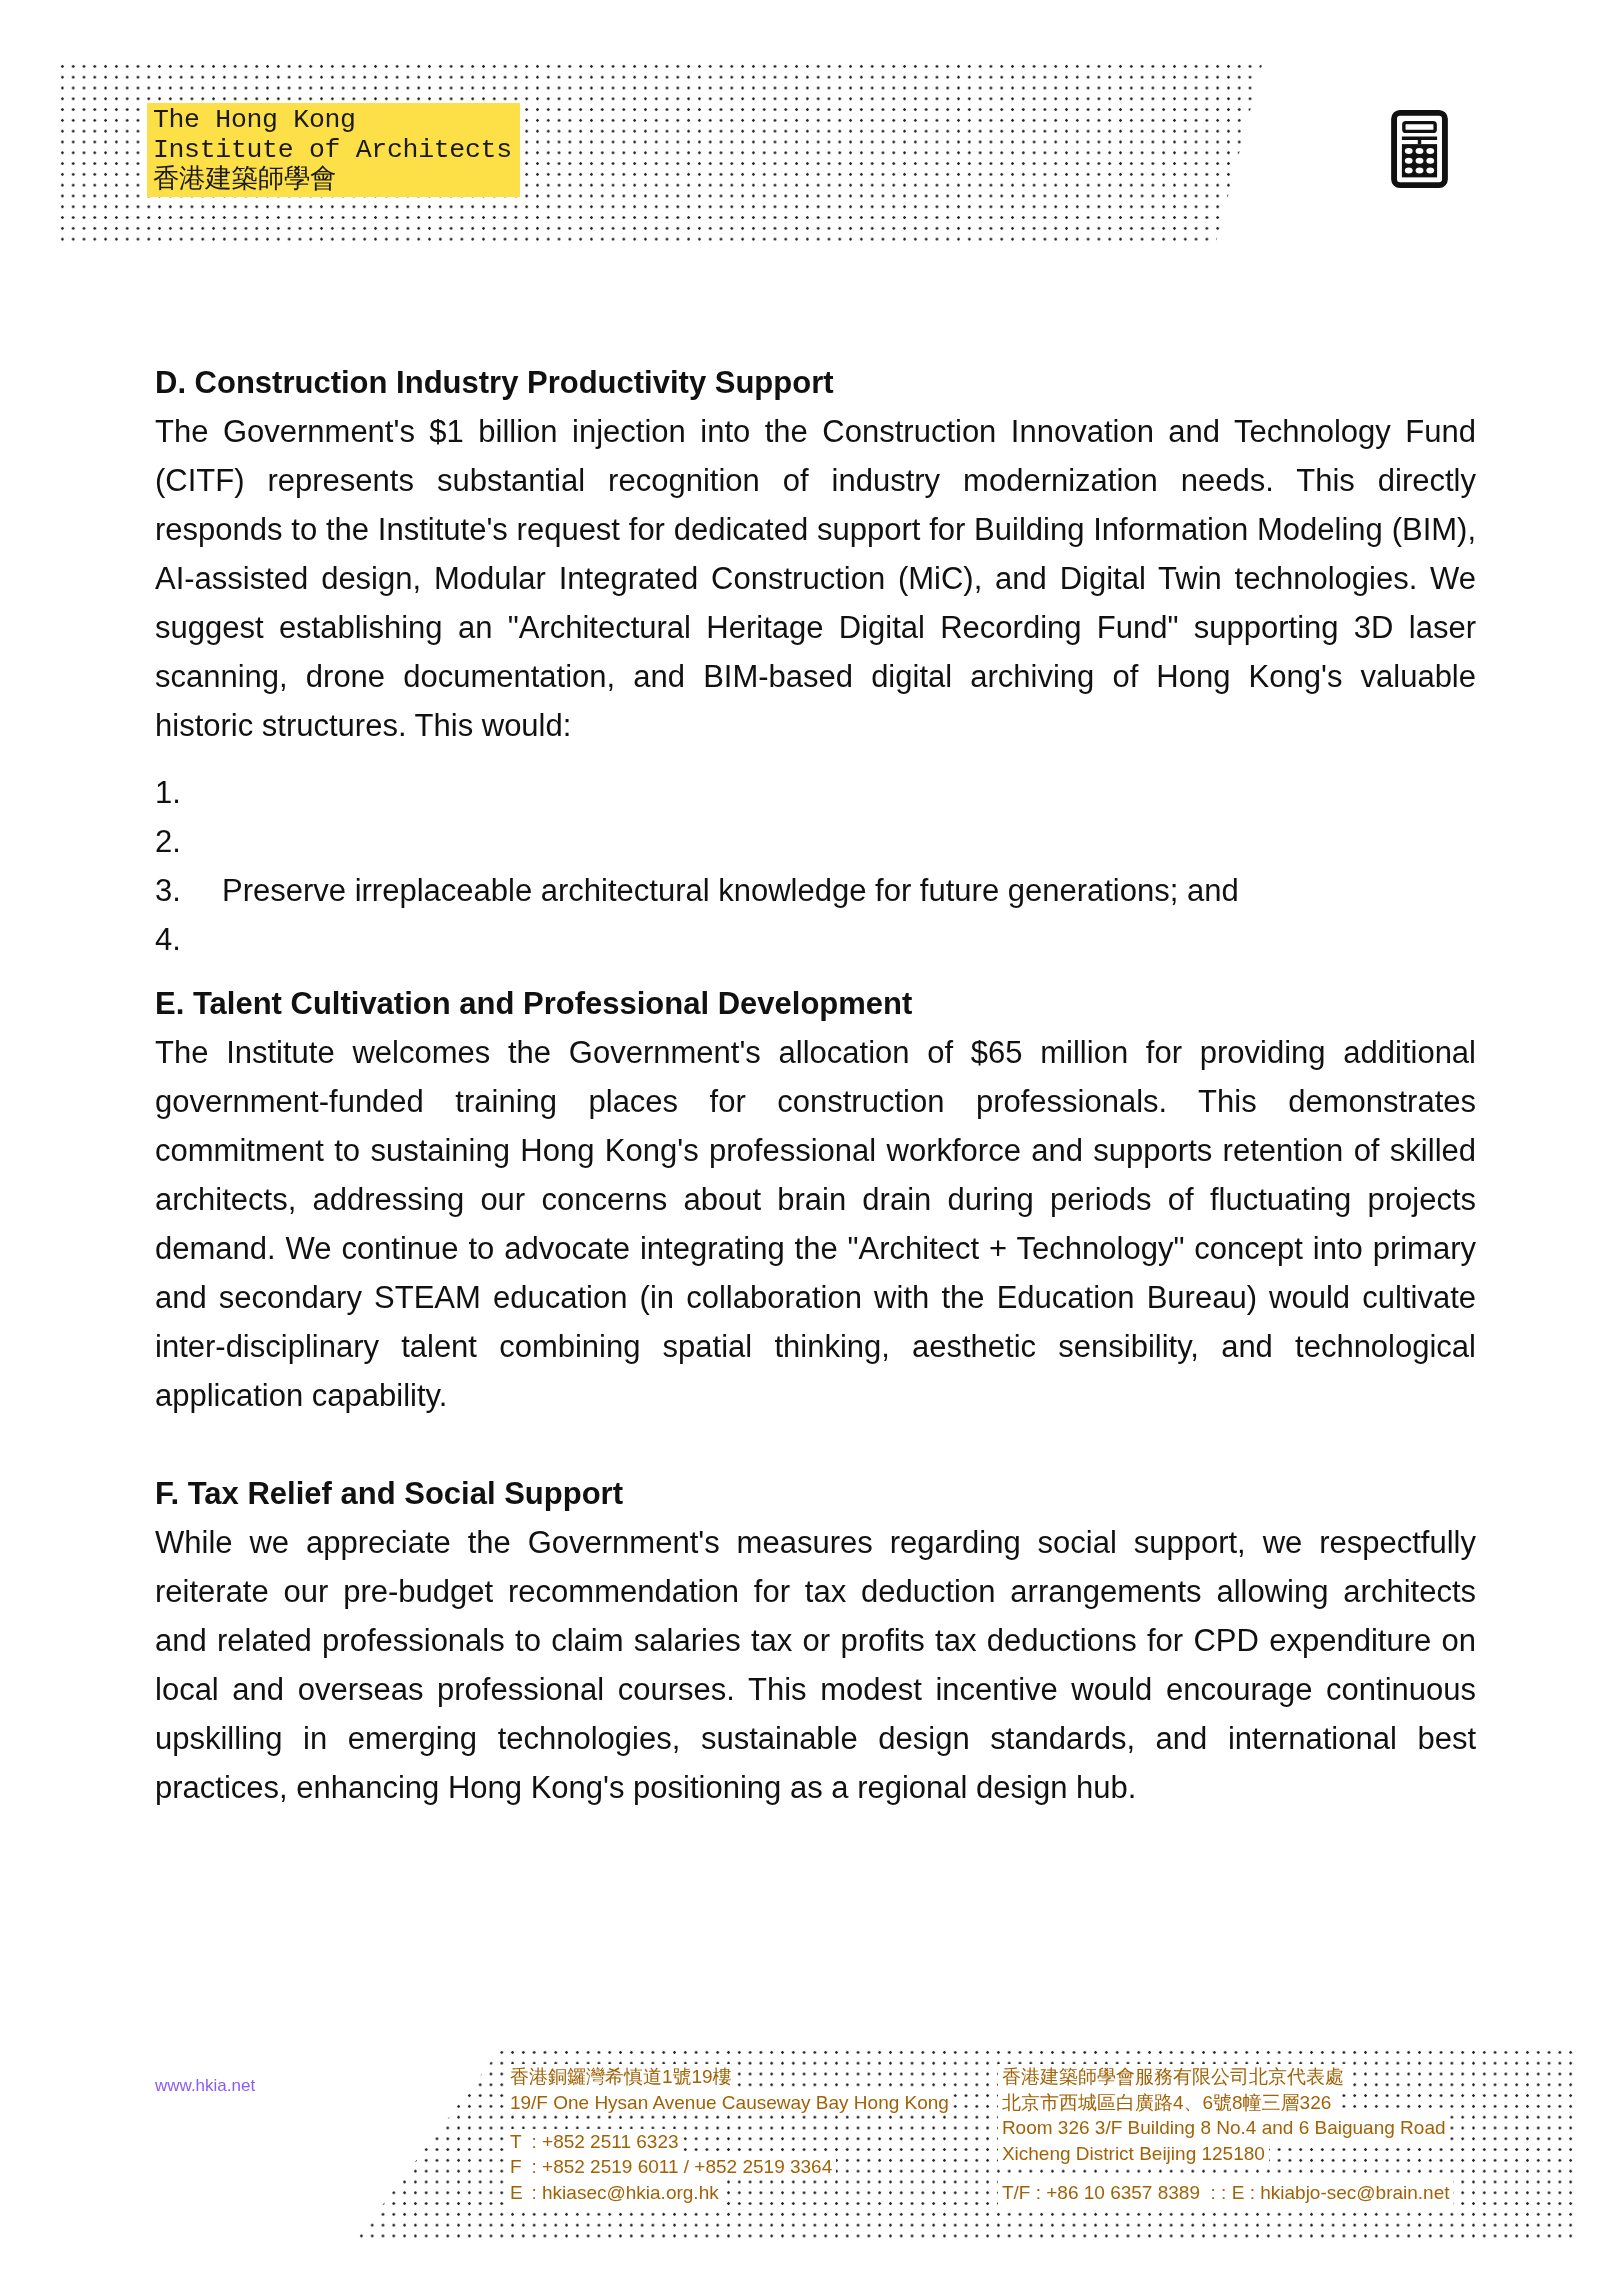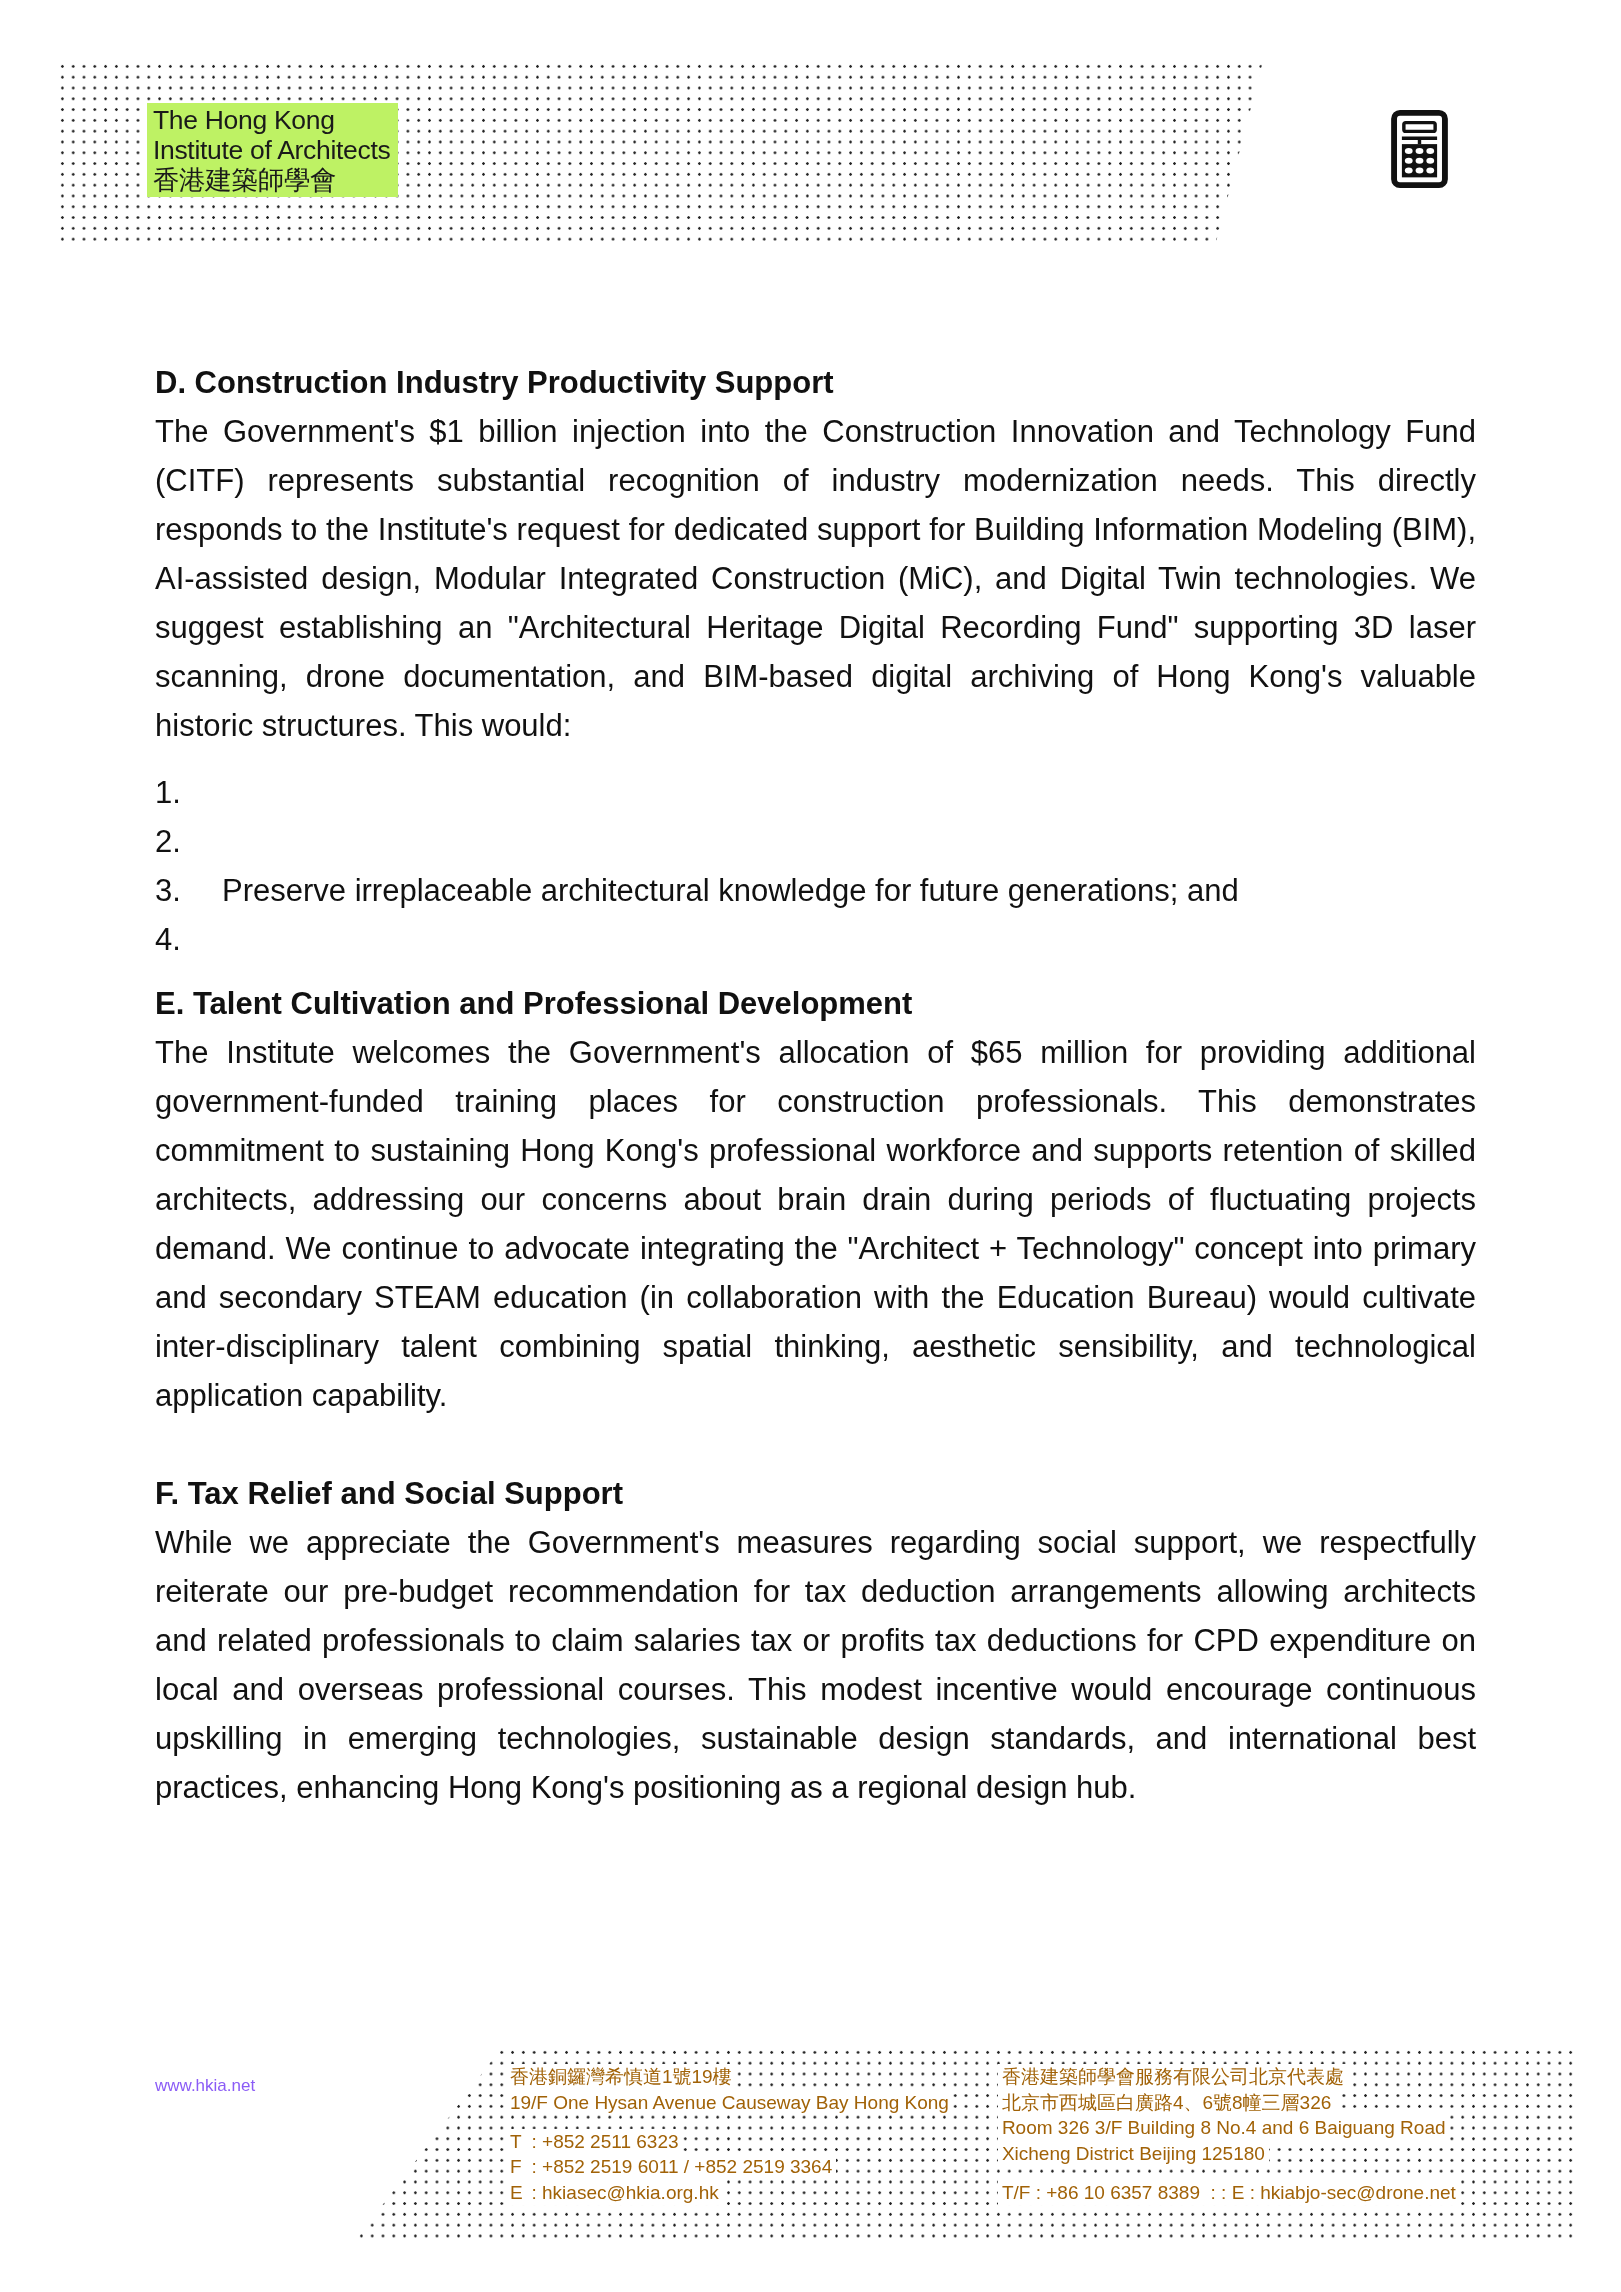--- a/index.html
+++ b/index.html
@@ -12,22 +12,22 @@
       position: absolute;
       background-image: radial-gradient(circle, #222 1.1px, transparent 1.5px);
       background-size: 10.8px 10.8px;
     }
     .dots-header {
       left: 57px; top: 61px; width: 1206px; height: 186px;
       clip-path: polygon(0 0, 100% 0, 96% 100%, 0 100%);
     }
     .logo-block {
       position: absolute; left: 147px; top: 103px;
-      background: #bef264; padding: 2px 7.8px 2px 5.9px;
-      font-family: Liberation Sans, sans-serif; color: #1a1a1a;
+      background: #fde047; padding: 2px 7.8px 2px 5.9px;
+      font-family: Liberation Mono, monospace; color: #1a1a1a;
     }
     .logo-line { font-size: 26.5px; line-height: 30px; letter-spacing: -0.3px; white-space: nowrap; }
     .seal {
       position: absolute; left: 1390px; top: 105px; width: 59px; height: 88px;
     }
     
     .content {
       position: absolute; left: 155px; top: 318px; width: 1321px;
       font-size: 31px; line-height: 49px; margin-top: 40px;
     }
@@ -128,15 +128,15 @@
   <div><span class="ln"><span class="lbl">F</span>: <span>+852 2519 6011 / +852 2519 3364</span></span></div>
   <div><span class="ln"><span class="lbl">E</span>: <span>hkiasec@hkia.org.hk</span></span></div>
 </div>
 
 <div class="footer-col fc-right">
   <div><span class="ln">香港建築師學會服務有限公司北京代表處</span></div>
   <div><span class="ln">北京市西城區白廣路4、6號8幢三層326</span></div>
   <div><span class="ln">Room 326 3/F Building 8 No.4 and 6 Baiguang Road</span></div>
   <div><span class="ln">Xicheng District Beijing 125180</span></div>
   <div class="gap"></div>
-  <div><span class="ln"><span>T/F</span> : <span>+86 10 6357 8389</span> &nbsp;: : <span>E</span> : <span>hkiabjo-sec@drone.net</span></span></div>
+  <div><span class="ln"><span>T/F</span> : <span>+86 10 6357 8389</span> &nbsp;: : <span>E</span> : <span>hkiabjo-sec@brain.net</span></span></div>
 </div>
 
 
 </body></html>

